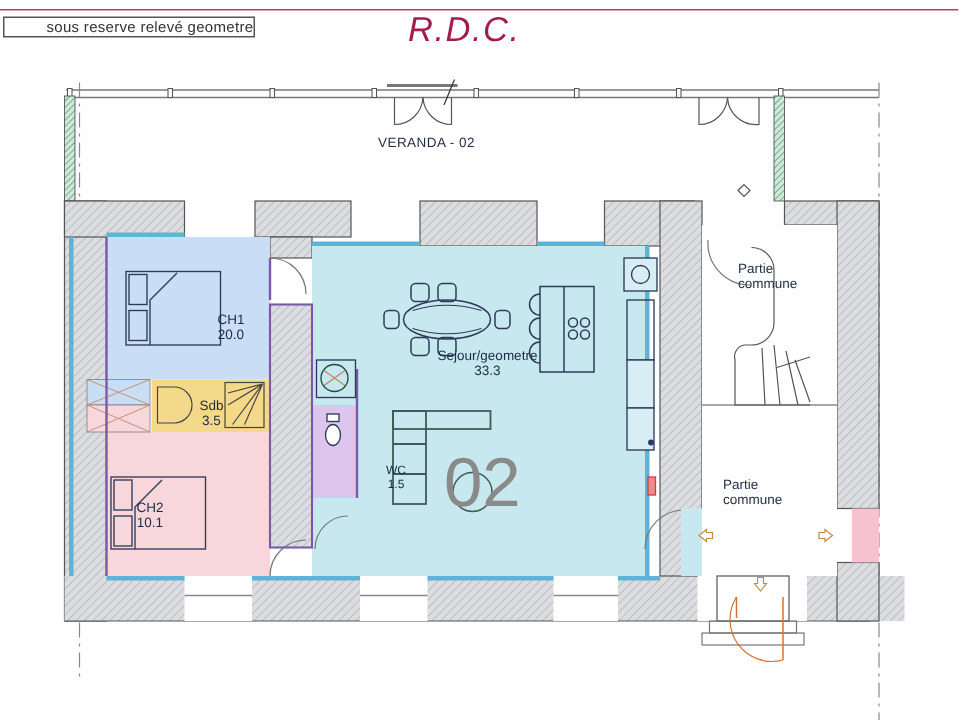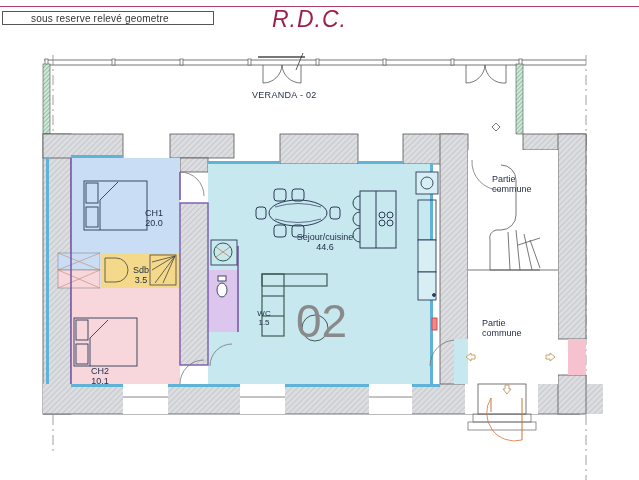--- a/index.html
+++ b/index.html
@@ -1,19 +1,19 @@
 <!DOCTYPE html>
 <html><head>
 <meta charset="utf-8">
 <style>
   html,body{margin:0;padding:0;background:#fff;}
   body{width:639px;height:480px;position:relative;overflow:hidden;font-family:"Liberation Sans",sans-serif;}
   .abs{position:absolute;}
   .topline{left:0;top:6px;width:639px;height:1px;background:#b0406a;}
-  .note-box{left:2px;top:11px;width:212px;height:14px;border:1px solid #555;background:#fff;font-size:10px;color:#333;line-height:14px;padding-left:28px;box-sizing:border-box;letter-spacing:.2px;}
+  .note-box{left:2px;top:11px;width:168px;height:14px;border:1px solid #555;background:#fff;font-size:10px;color:#333;line-height:14px;padding-left:28px;box-sizing:border-box;letter-spacing:.2px;}
   .title{left:272px;top:6px;font-size:23px;font-style:italic;color:#a01e4c;letter-spacing:1px;}
   .room-label{font-size:9px;color:#1f2a44;text-align:center;line-height:10px;}
   .svgwrap{left:0;top:0;}
 </style>
 </head>
 <body>
 
 <div class="abs topline"></div>
 <div class="abs note-box">sous reserve relevé geometre</div>
 <div class="abs title">R.D.C.</div>
@@ -212,38 +212,38 @@
   </g>
 </svg>
 
 <div class="abs room-label" style="left:252px;top:90px;font-size:9px;letter-spacing:.3px;text-align:right;">VERANDA - 02</div>
 
 <div class="abs room-label" style="left:134px;top:208px;width:40px;text-align:center;">
   <div>CH1</div>
   <div>20.0</div>
 </div>
 
-<div class="abs room-label" style="left:80px;top:333px;width:40px;margin-top:33px;">
+<div class="abs room-label" style="left:80px;top:333px;width:40px;">
   <div>CH2</div>
   <div>10.1</div>
 </div>
 
 <div class="abs room-label" style="left:127px;top:265px;width:28px;">
   <div>Sdb</div>
   <div>3.5</div>
 </div>
 
 <div class="abs room-label" style="left:209px;top:309px;width:22px;font-size:8px;line-height:9px;margin-left:44px;">
   <div>WC</div>
   <div>1.5</div>
 </div>
 
 <div class="abs room-label" style="left:288px;top:232px;width:74px;">
-  <div>Sejour/cuisine</div>
-  <div>44.6</div>
+  <div>Sejour/geometre</div>
+  <div>33.3</div>
 </div>
 
 <div class="abs" style="left:296px;top:262px;font-size:46px;color:#8a8a8a;line-height:46px;margin-top:36px;">02</div>
 
 <div class="abs room-label" style="left:492px;top:174px;width:60px;text-align:left;font-size:9px;">
   <div>Partie<br>commune</div>
 </div>
 
 <div class="abs room-label" style="left:482px;top:318px;width:60px;text-align:left;font-size:9px;">
   <div>Partie<br>commune</div>

